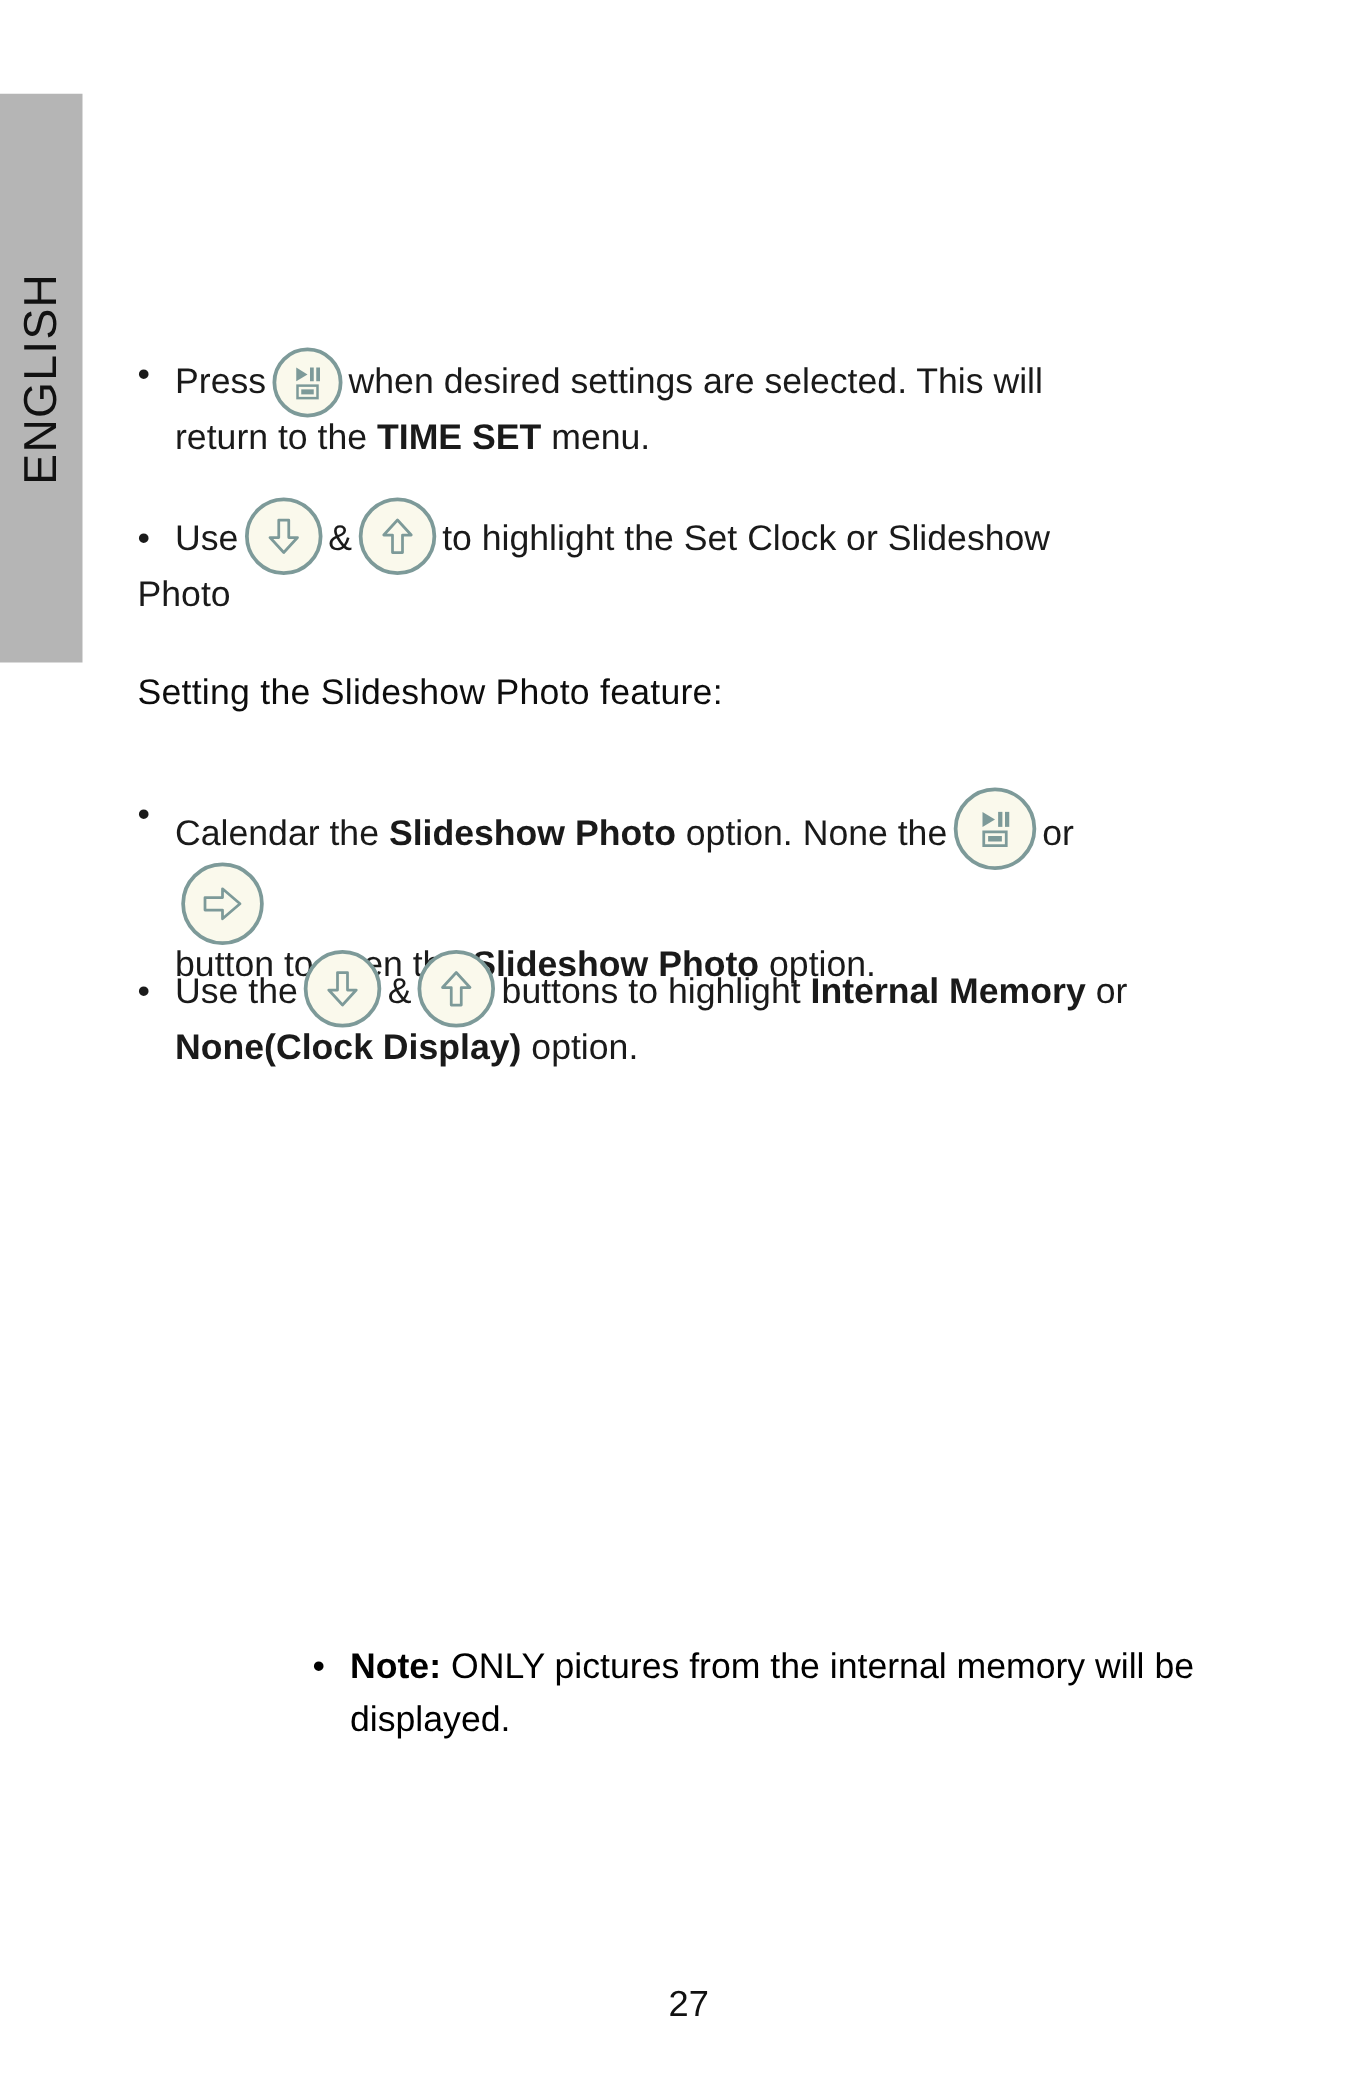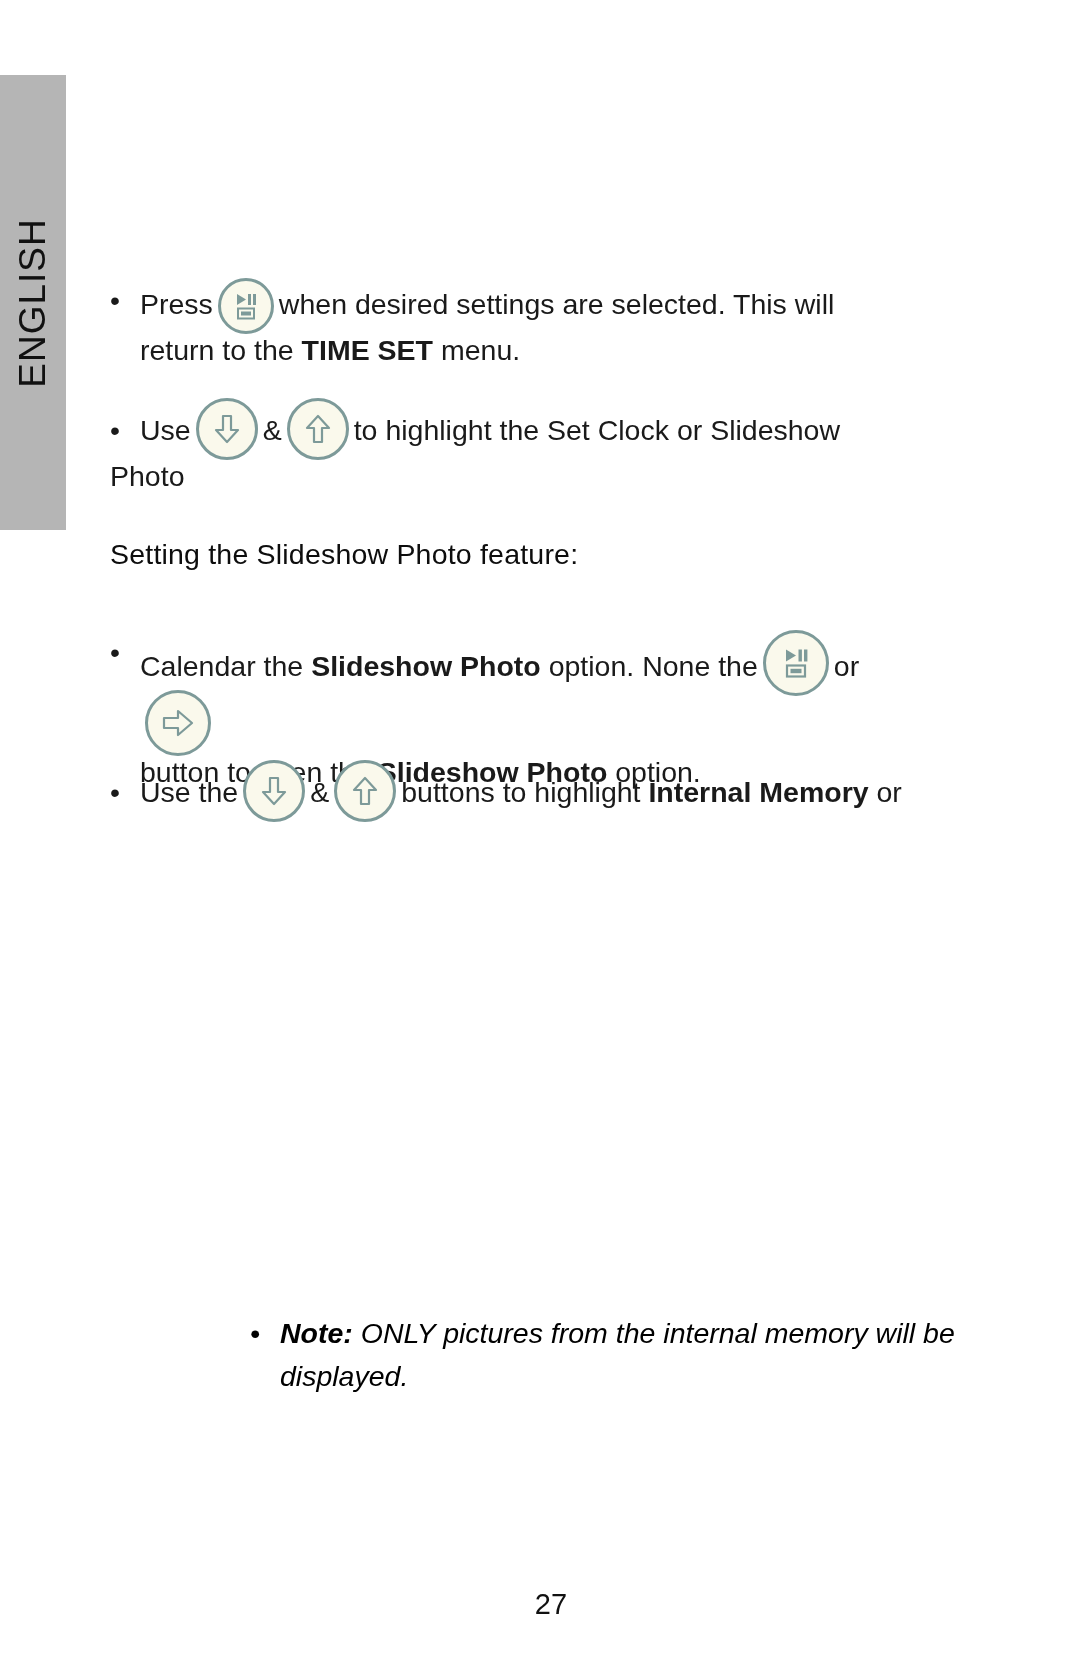--- a/index.html
+++ b/index.html
@@ -245,24 +245,28 @@
       </span><span>&amp;</span><span class="btn btn-md raise">
         <span class="btn-inner">
           <svg width="30" height="32" viewBox="0 0 30 32">
             <path d="M15 3 L26 15 H19 V29 H11 V15 H4 Z" fill="#faf9ec" stroke="#7d9a99" stroke-width="2.2" stroke-linejoin="round"></path>
           </svg>
         </span>
       </span><span>buttons to highlight</span>
       <b>Internal Memory</b>
       <span>or</span>
     </div>
-  </div>
-
-
-  <div class="note-block" style="top:1312px; left:140px;font-style:italic;">
+    <div class="bullet-row" style="margin-top:0;">
+      <span class="marker"></span><b>None(Clock Display)</b>
+      <span>option.</span>
+    </div>
+  </div>
+
+
+  <div class="note-block" style="top:1312px; left:140px;">
     <span class="marker">•</span><span class="note-hang">
       <b>Note:</b>
       <span>ONLY pictures from the internal memory will be displayed.</span>
     </span>
   </div>
 
 </div>
 
 <div class="page-number">27</div>
 

